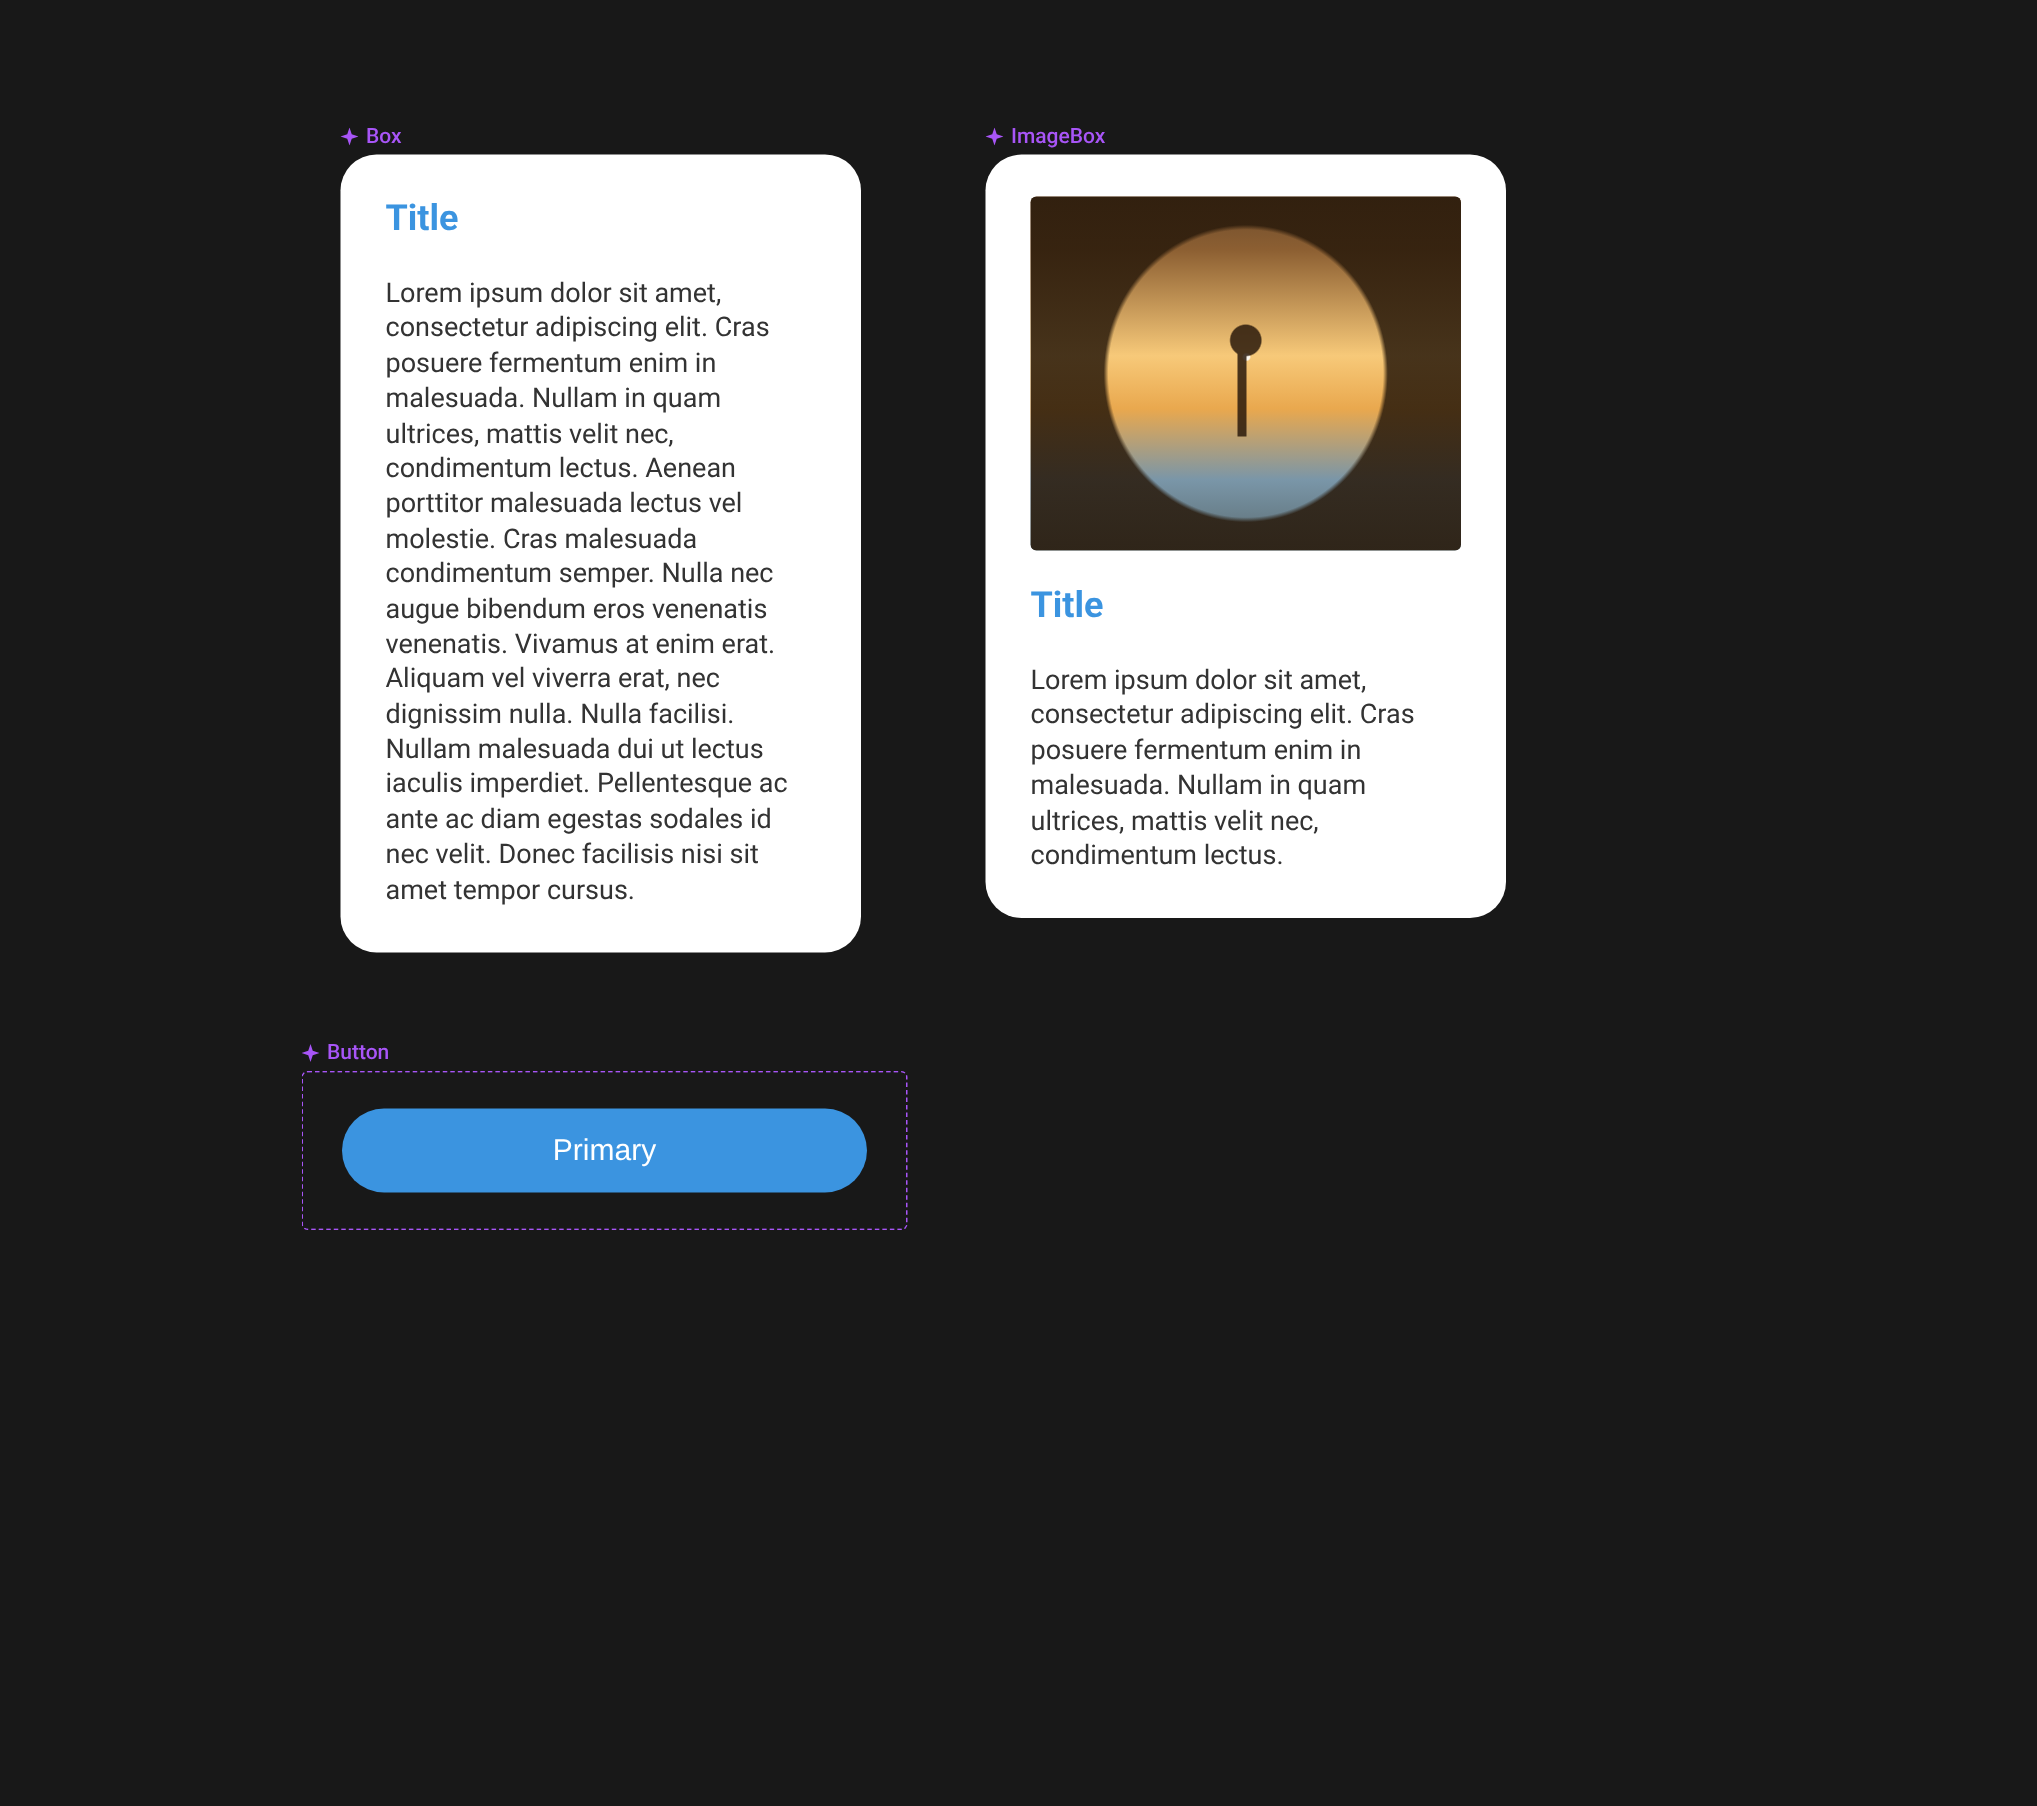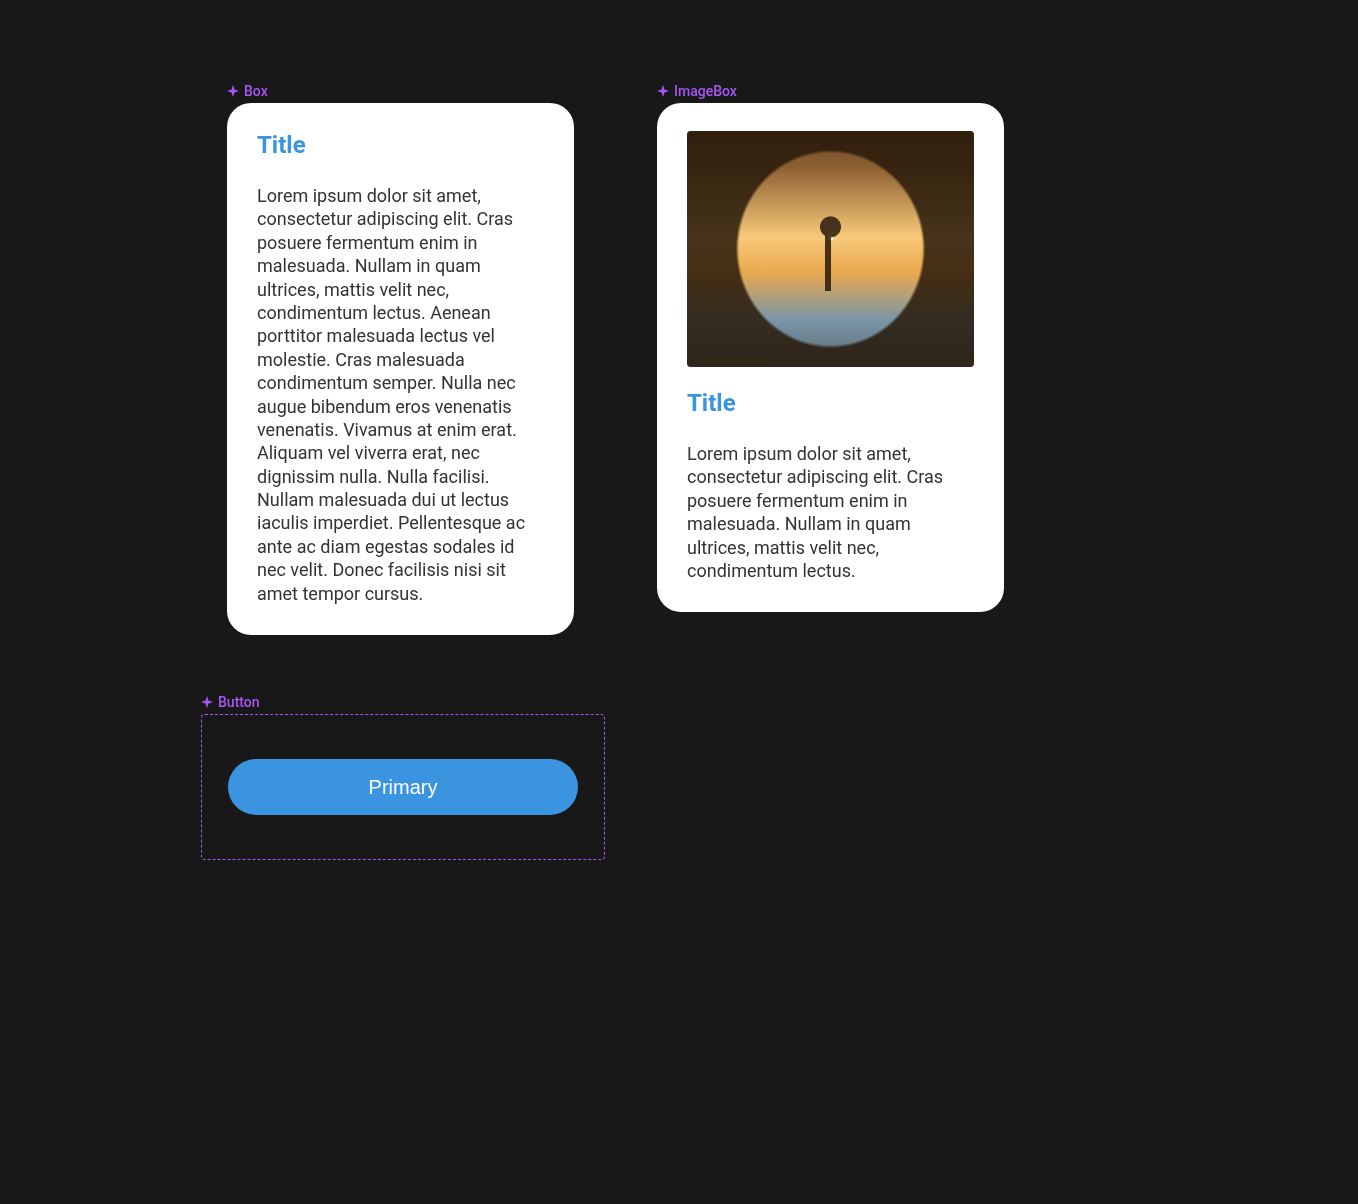--- a/index.html
+++ b/index.html
@@ -75,21 +75,21 @@
     background:
       radial-gradient(circle at 50% 10%, #2b1a0c 0 10px, transparent 11px),
       linear-gradient(#2b1a0c,#2b1a0c) 48% 30%/6px 60px no-repeat;
     filter: blur(0.3px);
     opacity: 0.85;
   }
   .button-frame {
     position: absolute;
     border: 1.5px dashed #a855f7;
     border-radius: 4px;
-    padding: 44px 26px;
+    padding: 24px 26px;
     display: flex;
     flex-direction: row;
     gap: 28px;
   }
   .btn {
     width: 350px;
     height: 56px;
     border-radius: 999px;
     font-size: 20px;
     font-weight: 500;

